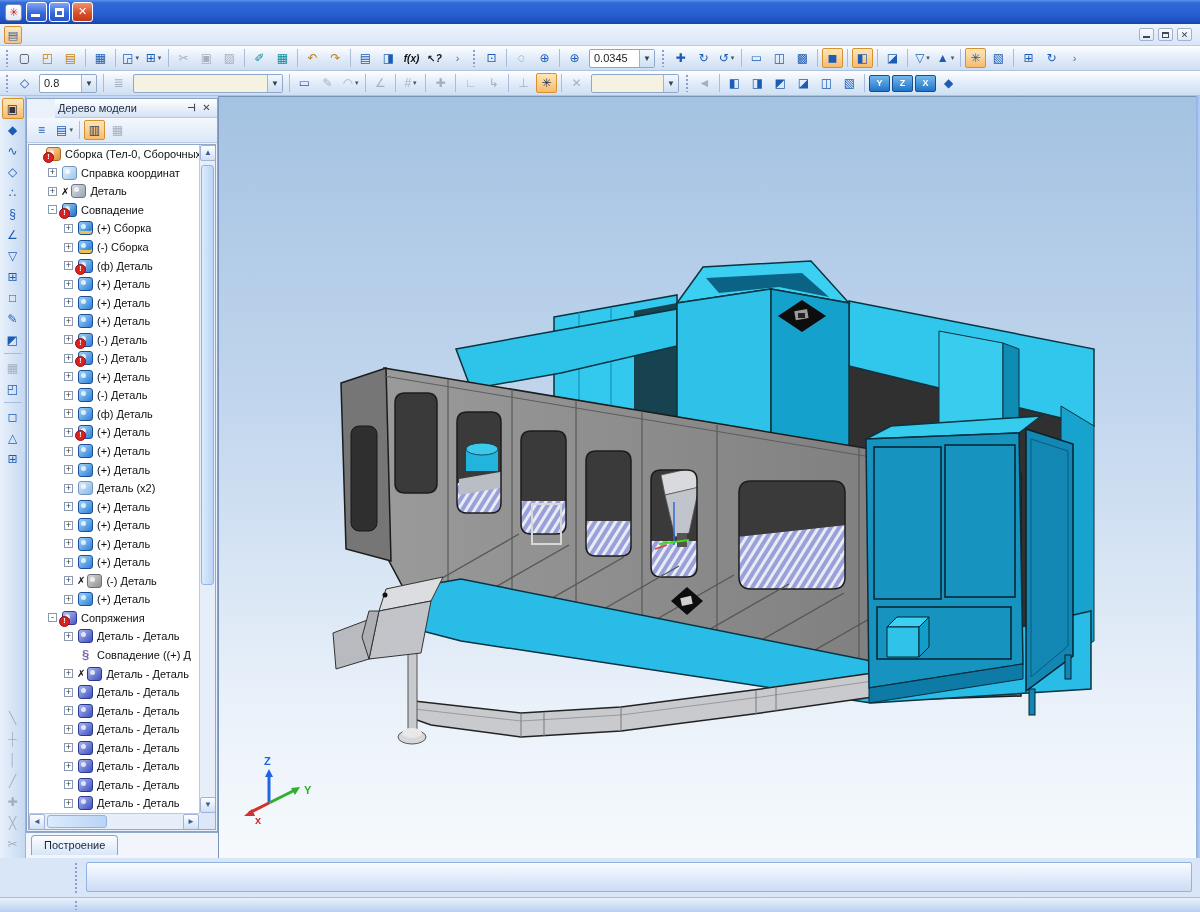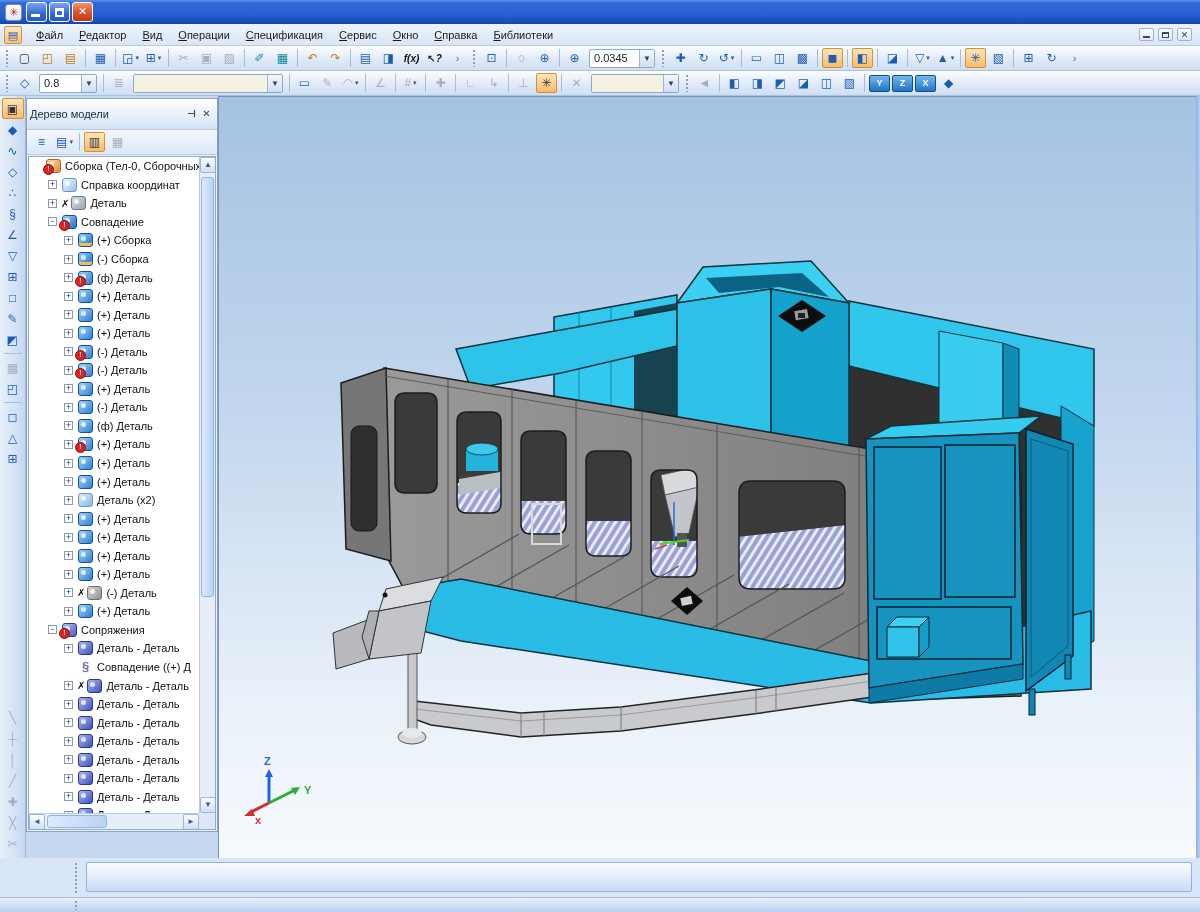--- a/index.html
+++ b/index.html
@@ -64,22 +64,22 @@
   .main { position:absolute; left:0; top:96px; width:1200px; height:762px; background:#c6d8ef; }
   .leftstrip { position:absolute; left:0; top:0; width:26px; height:762px;
     background:linear-gradient(90deg,#e8f1fc,#c6d8f0); border-right:1px solid #9fb4d4;
     display:flex; flex-direction:column; align-items:center; padding-top:2px; }
   .leftstrip .tbtn { margin:0; width:22px; height:21px; }
   .lspacer { flex:1; }
 
   
   .treepanel { position:absolute; left:26px; top:2px; width:192px; height:734px;
     background:#eaf1fb; border:1px solid #8aa3cc; display:flex; flex-direction:column; }
-  .tp-head { height:31px; background:linear-gradient(#ffffff,#d4e2f5); border-bottom:1px solid #b9cbe4;
-    display:flex; align-items:center; padding:0 3px; }
+  .tp-head { height:19px; background:linear-gradient(#ffffff,#d4e2f5); border-bottom:1px solid #b9cbe4;
+    display:flex; align-items:center; padding:0 3px;margin-left:28px; }
   .tp-title { flex:1; color:#1c2a40; }
   .tp-btn { width:15px; height:14px; text-align:center; line-height:13px; font-size:10px; color:#445; border-radius:2px; }
   .pin { display:inline-block; transform:rotate(90deg); font-weight:bold; }
   .tp-tools { height:25px; display:flex; align-items:center; padding-left:3px;
     background:linear-gradient(#f4f8fd,#dce8f7); border-bottom:1px solid #b9cbe4; }
   .treebody { position:relative; flex:1; background:#fff; border:1px solid #93a9c9; margin:1px; overflow:hidden; }
   .treelist { position:absolute; left:0; top:0; right:16px; bottom:16px; overflow:hidden; }
   .trow { height:18.55px; display:flex; align-items:center; white-space:nowrap; }
   .indent { flex:none; }
   .expbox { flex:none; width:9px; height:9px; border:1px solid #8899b4; background:#fff; color:#334;
@@ -154,31 +154,20 @@
           <span class="rs"></span>
         </span>
       <span class="wbtn close">
           <span class="cl">✕</span>
         </span>
     </span>
   </div>
 
   <div class="menubar">
     <span class="docicon">▤</span>
-    <span style="display:flex">
-        <span class="menu-item">Файл</span>
-        <span class="menu-item">Редактор</span>
-        <span class="menu-item">Вид</span>
-        <span class="menu-item">Операции</span>
-        <span class="menu-item">Спецификация</span>
-        <span class="menu-item">Сервис</span>
-        <span class="menu-item">Окно</span>
-        <span class="menu-item">Справка</span>
-        <span class="menu-item">Библиотеки</span>
-      </span>
     <span class="mdibtns">
       <span class="mdib">
           <span class="mn"></span>
         </span>
       <span class="mdib">
           <span class="rs"></span>
         </span>
       <span class="mdib">
           <span class="cl">✕</span>
         </span>
@@ -595,20 +584,23 @@
         </div>
         <div class="hscroll">
           <span class="sbtn" style="left:0">◄</span>
           <span class="sthumb" style="top:1px;bottom:1px;left:18px;width:60px"></span>
           <span class="sbtn" style="right:0">►</span>
         </div>
         <div class="corner"></div>
       </div>
     </div>
 
+    <div class="tabrow">
+      <span class="tab">Построение</span>
+    </div>
 
     <div class="viewport">
       <svg width="978" height="762" viewBox="0 0 978 762">
         <defs>
           <pattern id="stripes" width="7" height="7" patternTransform="rotate(32)" patternUnits="userSpaceOnUse">
             <rect width="7" height="7" fill="#9aa0d8"></rect>
               <rect width="3" height="7" fill="#e9ebf7"></rect>
           </pattern>
           <linearGradient id="wallg" x1="0" y1="0" x2="1" y2="0">
             <stop offset="0" stop-color="#9a9a9a"></stop>

